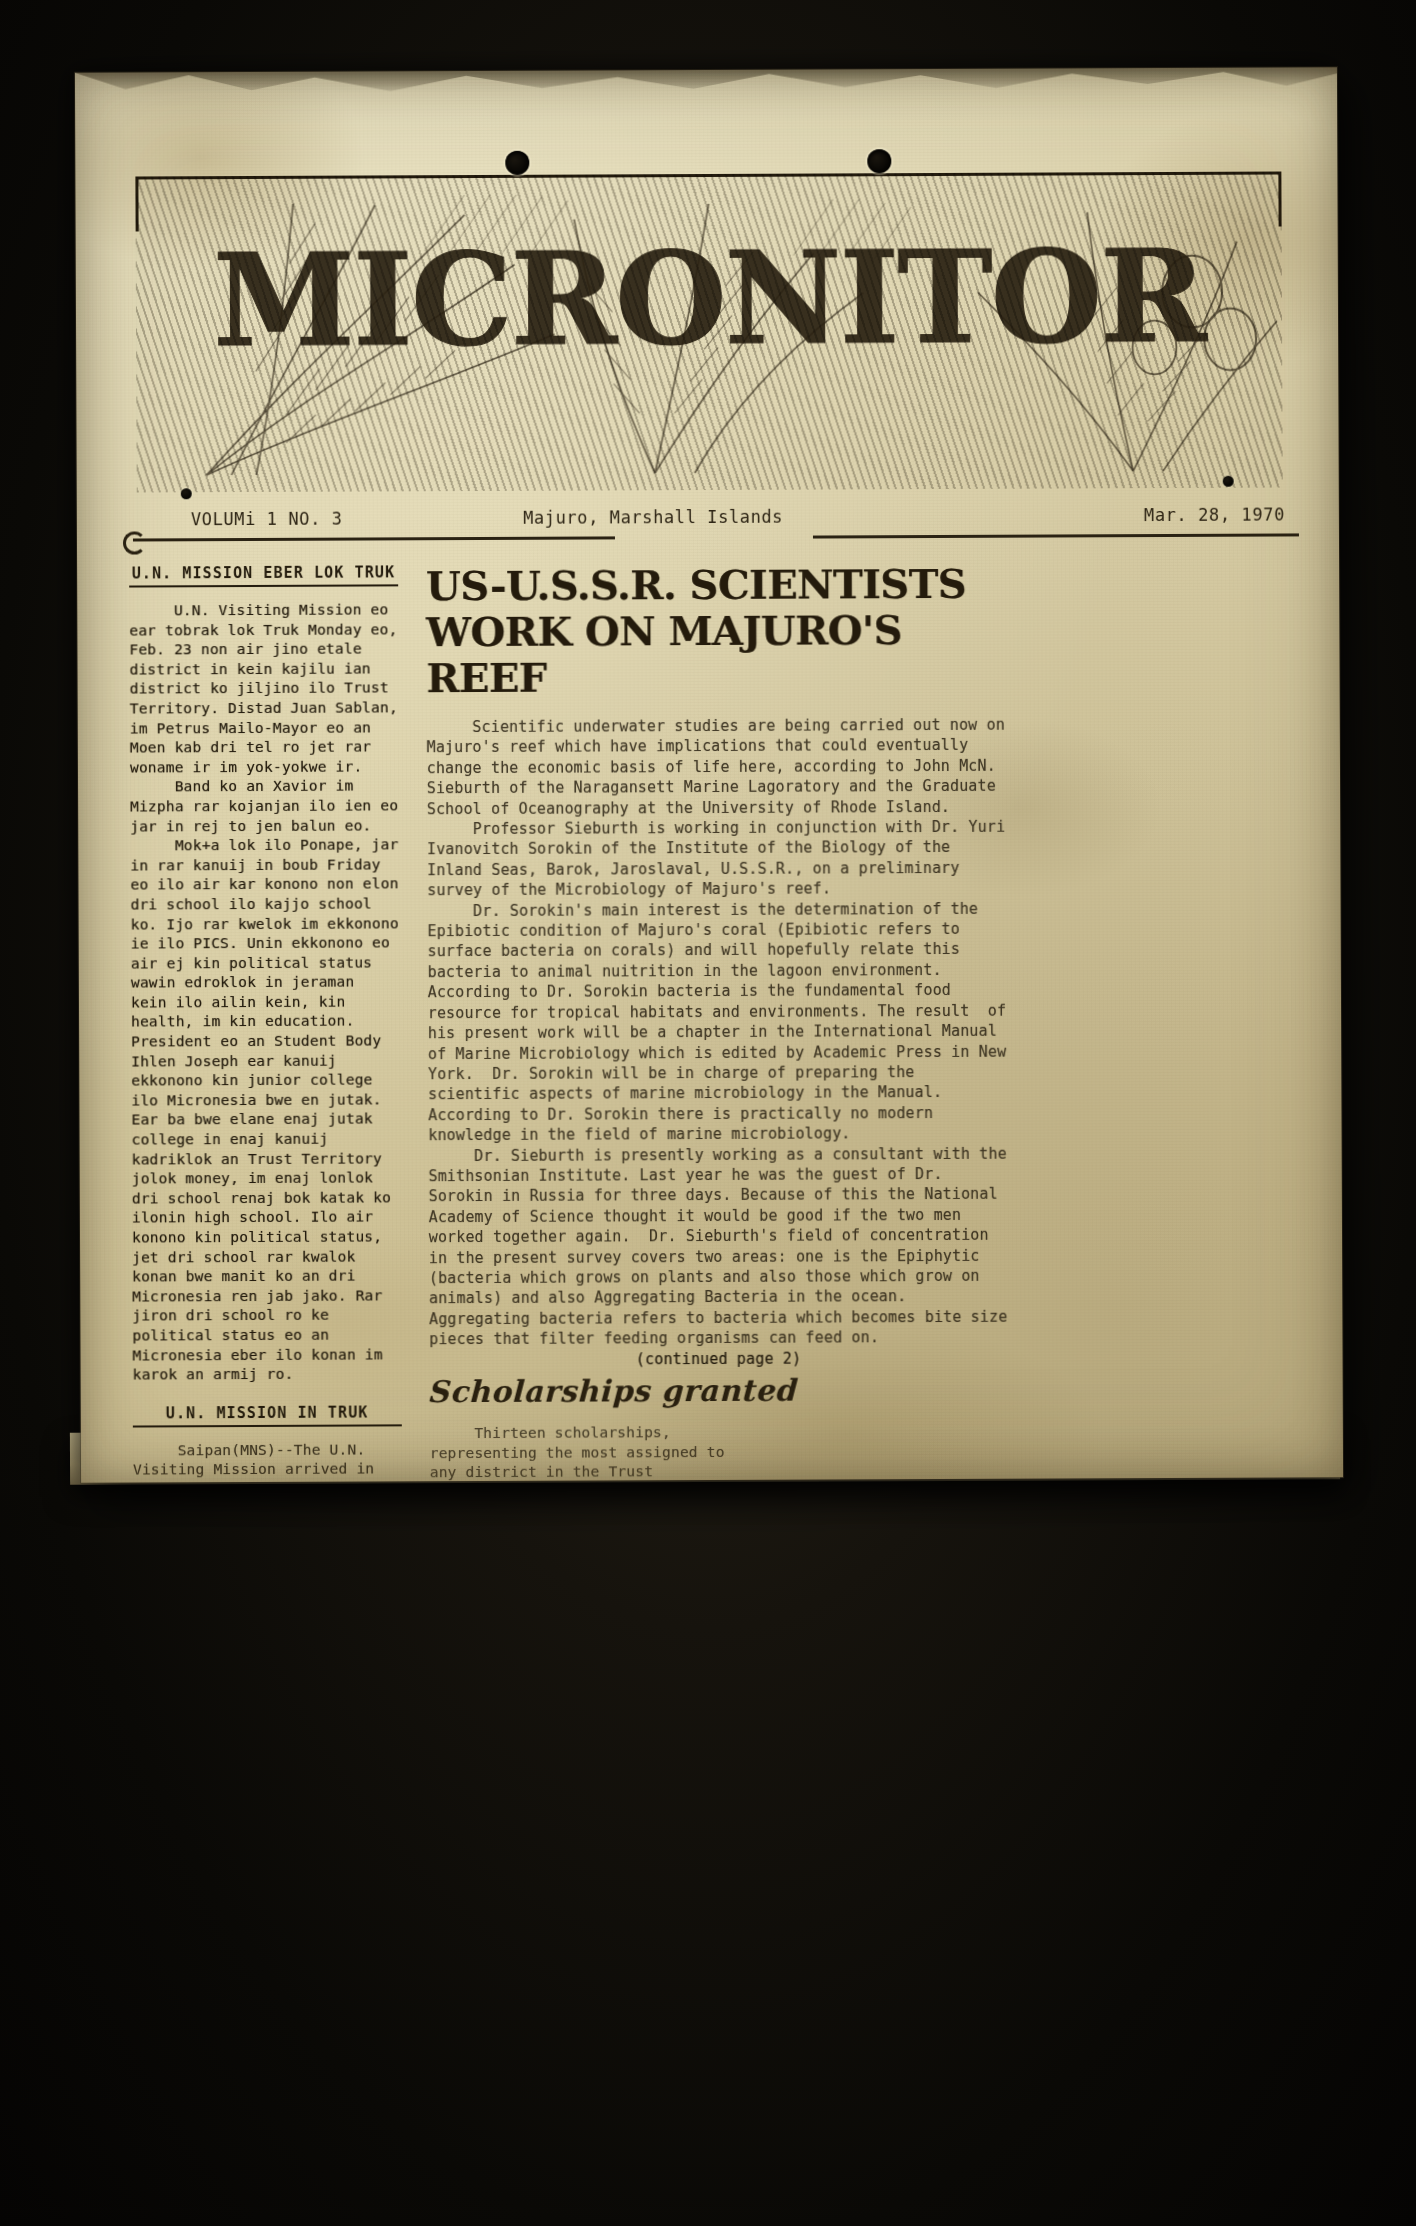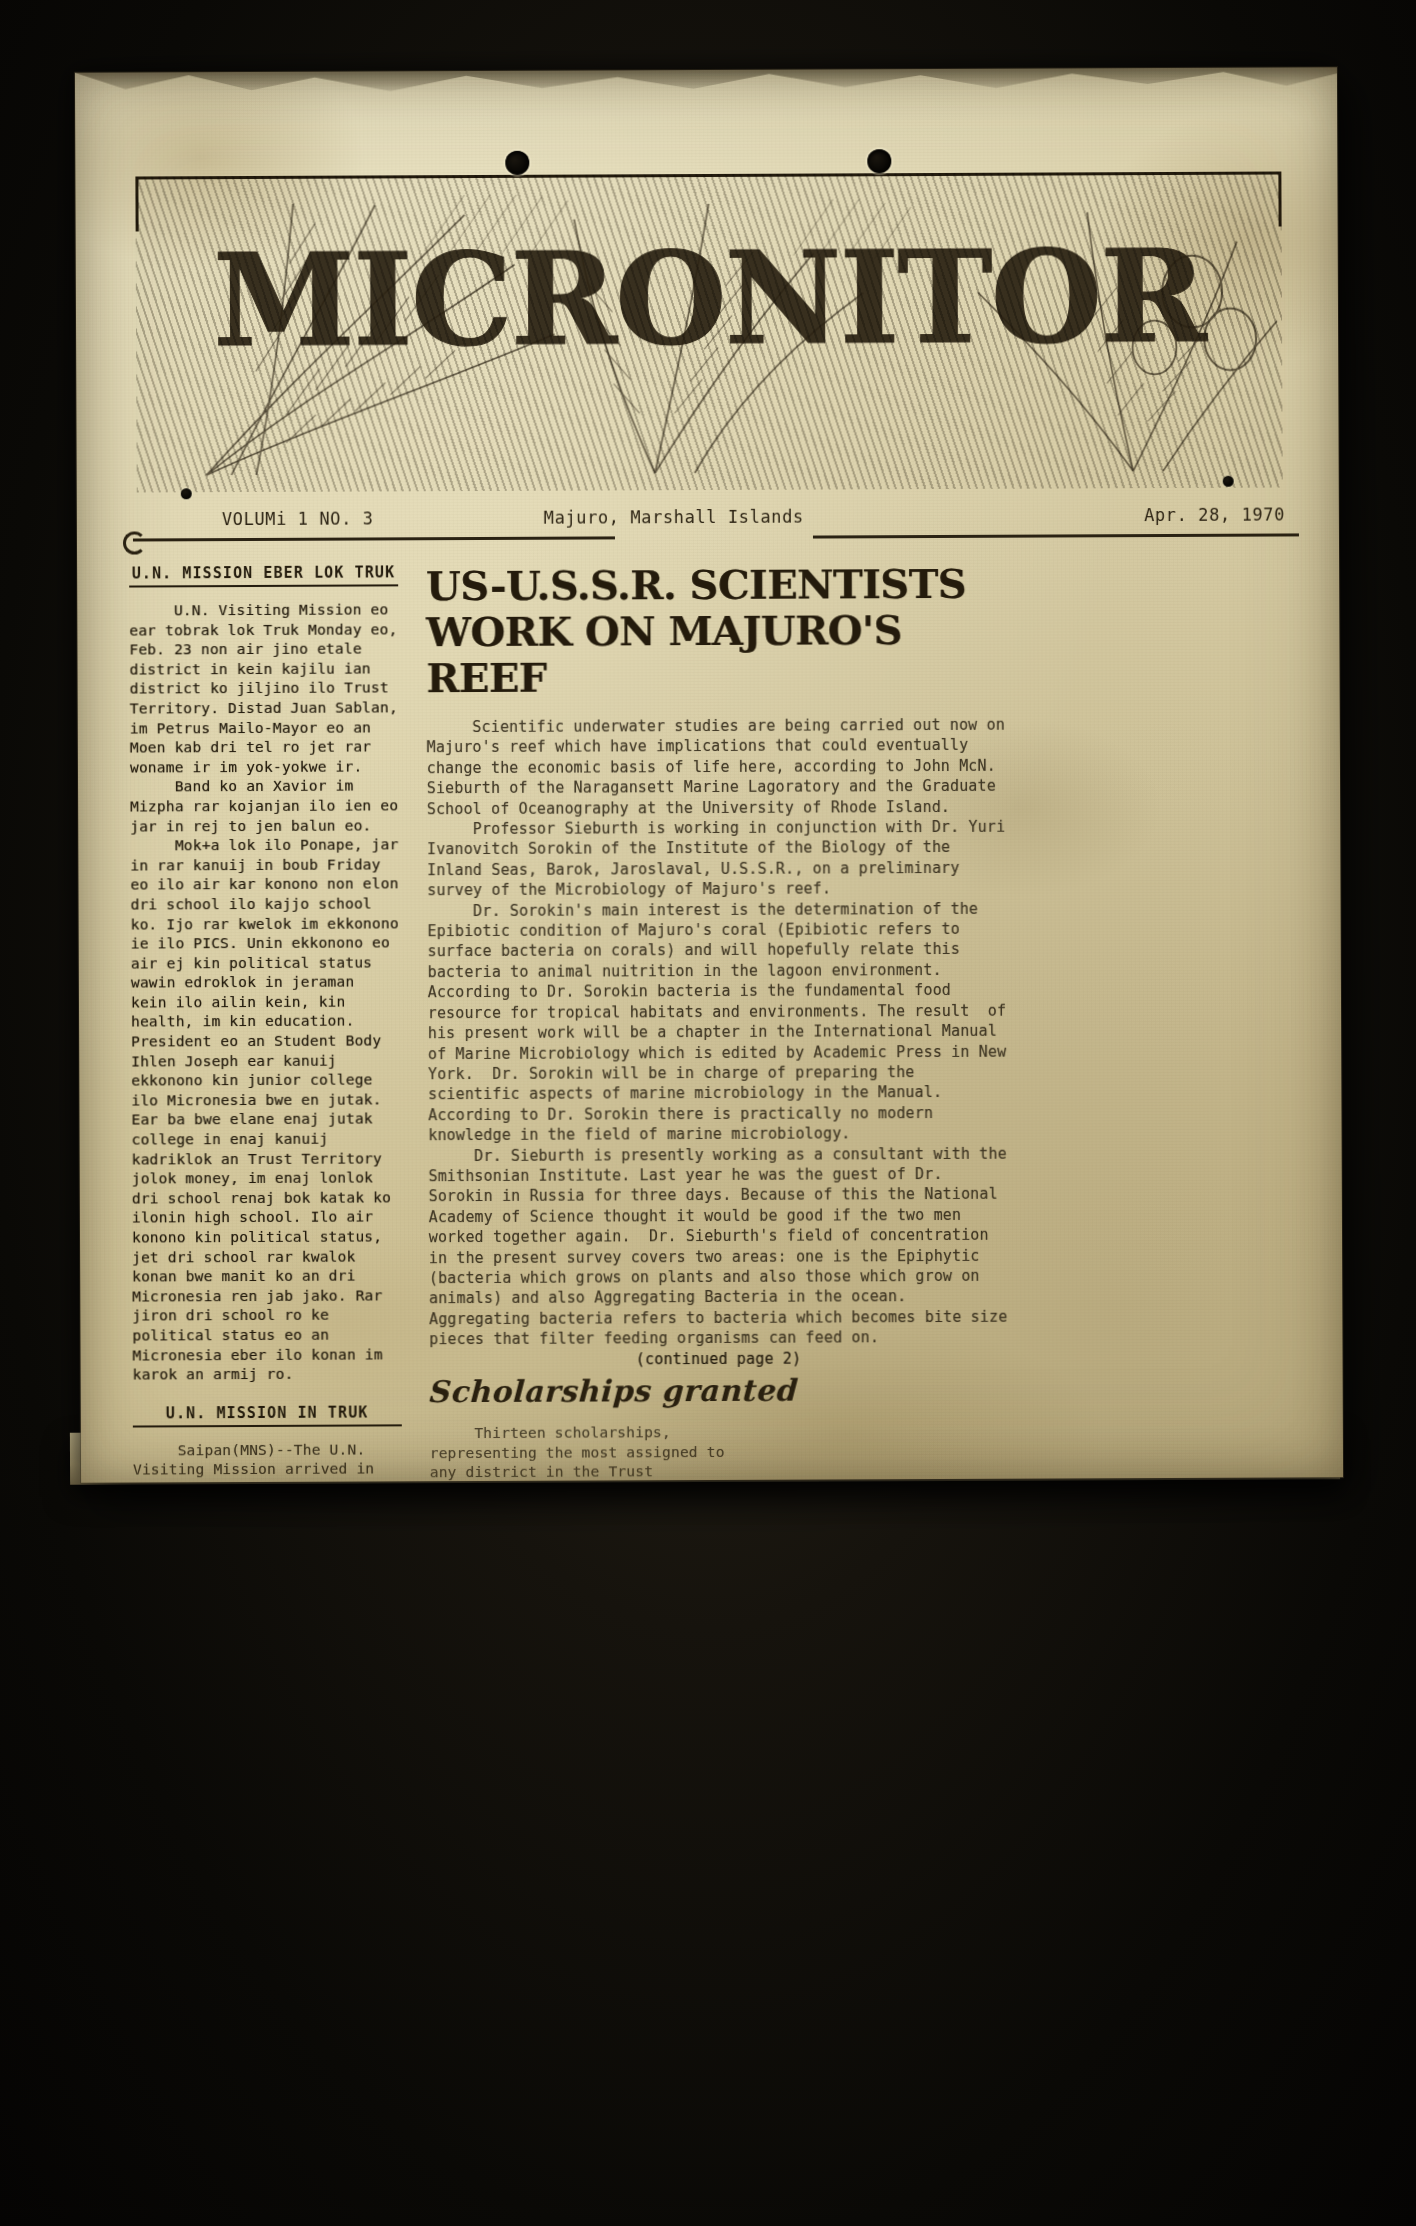--- a/index.html
+++ b/index.html
@@ -117,21 +117,21 @@
   }
   .mast-leaves{position:absolute;inset:0;opacity:.85;}
 
   
   .folio{
     position:absolute;left:52px;right:40px;top:430px;height:34px;
     font-family:"DejaVu Sans Mono", monospace;
     font-size:17px;color:#2d2414;letter-spacing:.6px;
     display:flex;align-items:center;
   }
-  .folio .vol{margin-left:93px;text-align:center;}
+  .folio .vol{margin-left:62px;text-align:center;}
   .folio .place{margin-left:auto;margin-right:auto;}
   .folio .date{margin-left:auto;margin-right:14px;}
   .rule-left{
     position:absolute;left:56px;top:466px;width:482px;height:3px;
     background:#2a2213;
   }
   .rule-left:before{
     content:"";position:absolute;left:-10px;top:-7px;width:17px;height:17px;
     border:3px solid #2a2213;border-radius:50%;border-right-color:transparent;
   }
@@ -272,21 +272,21 @@
     </div>
 
     <div class="punch p1"></div>
     <div class="punch p2"></div>
     <div class="punch small p3"></div>
     <div class="punch small p4"></div>
 
     <div class="folio">
       <span class="vol">VOLUMi 1  NO. 3</span>
       <span class="place">Majuro, Marshall Islands</span>
-      <span class="date">Apr. 28, 1970</span>
+      <span class="date">Mar. 28, 1970</span>
     </div>
     <div class="rule-left"></div>
     <div class="rule-right"></div>
 
     <div id="pagebody">
 
       <div class="col col-left">
         <div class="hd-underline">U.N. MISSION EBER LOK TRUK</div>
         <div class="tw">     U.N. Visiting Mission eo ear tobrak lok Truk Monday eo, Feb. 23 non air jino etale district in kein kajilu ian district ko jiljino ilo Trust Territory. Distad Juan Sablan, im Petrus Mailo-Mayor eo an Moen kab dri tel ro jet rar woname ir im yok-yokwe ir.
      Band ko an Xavior im Mizpha rar kojanjan ilo ien eo jar in rej to jen balun eo.

